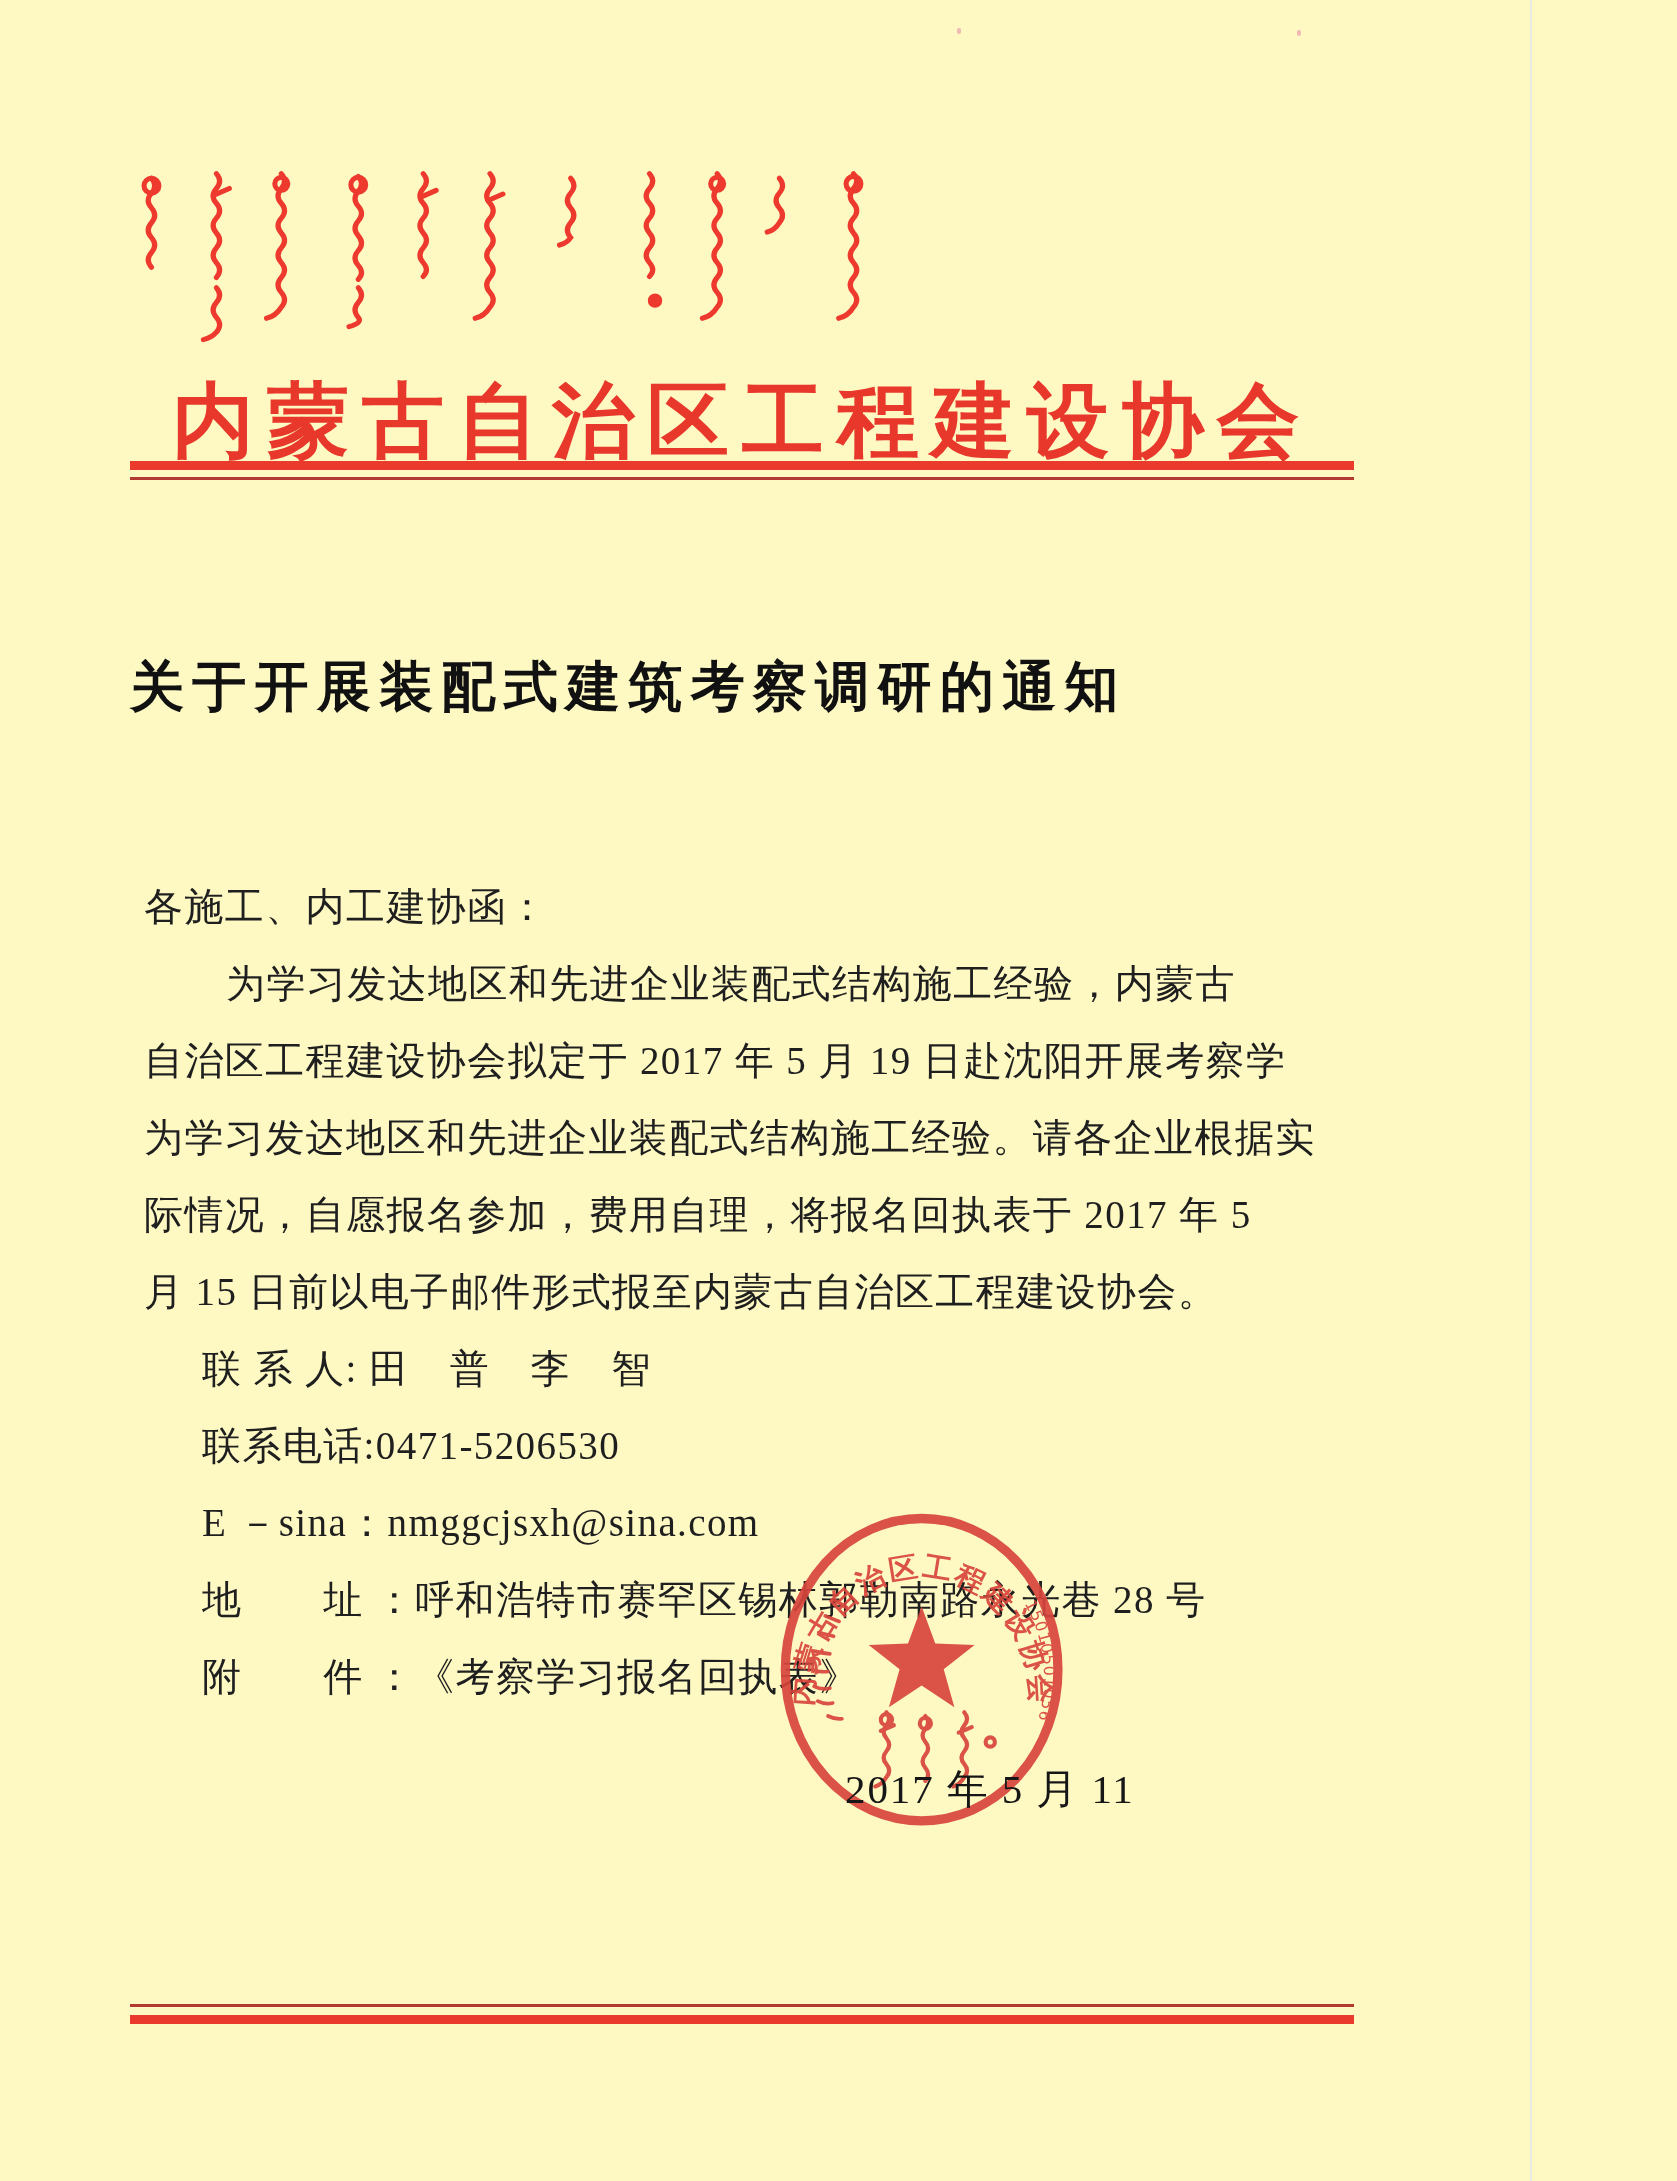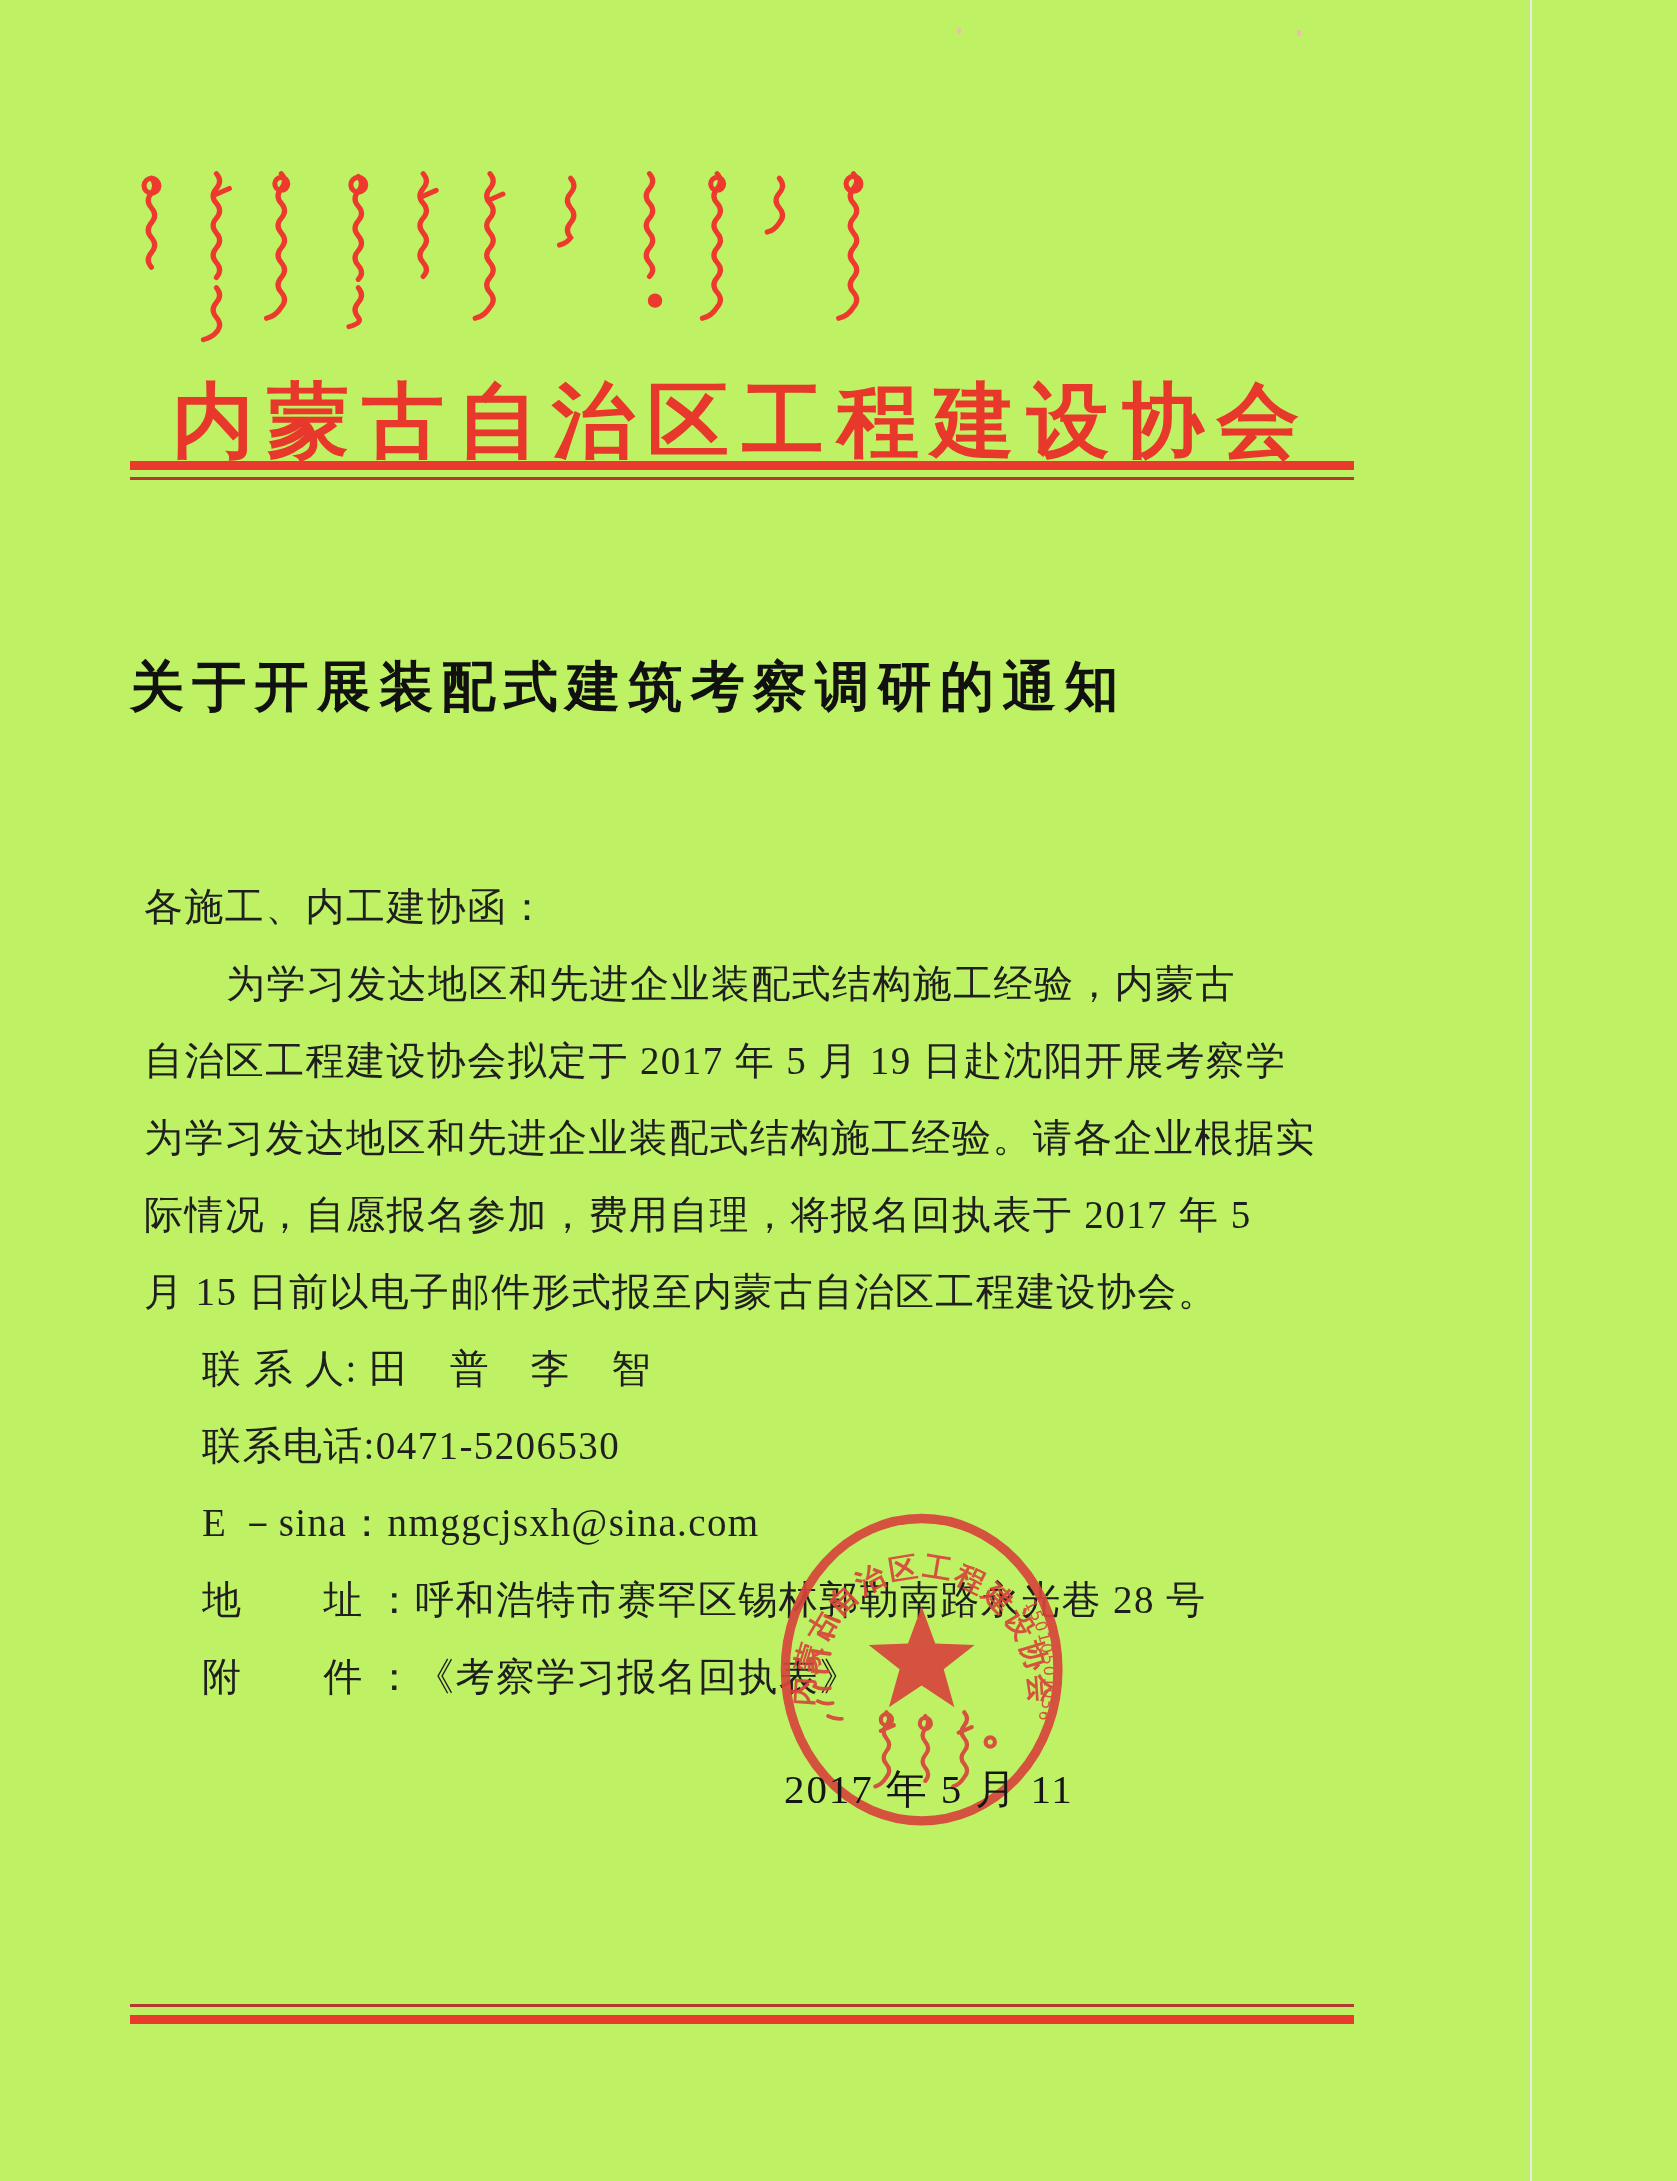--- a/index.html
+++ b/index.html
@@ -1,19 +1,19 @@
 <!DOCTYPE html>
 <html style="font-size:15px"><head>
 <meta charset="utf-8">
 <style>
   html,body{margin:0;padding:0;background:#9a9a9a;}
   .page{
     position:relative;
     width:1677px;height:2182px;
-    background:#bef264;
+    background:#fef9c3;
     overflow:hidden;
     font-family:"Liberation Serif","DejaVu Serif",serif;
     color:#1c1c1c;
   }
   .abs{position:absolute;}
   
   .org-name{
     left:130px;top:367px;width:1224px;
     text-align:center;
     font-size:82px;font-weight:bold;
@@ -41,21 +41,21 @@
     font-size:39px;line-height:77px;
     letter-spacing:1.4px;
     color:#1f1f1f;
   }
   .body-block div{white-space:nowrap;}
   .indent-para{text-indent:82px;}
   .indent-contact{text-indent:58px;}
   
   .stamp{left:777px;top:1510px;width:293px;height:323px;z-index:3;opacity:0.92;}
   .date-line{
-    left:784px;top:1762px;
+    left:845px;top:1762px;
     font-size:41px;letter-spacing:1.9px;
     color:#161616;z-index:4;white-space:nowrap;
   }
   
   .scan-edge{left:1530px;top:0;width:1.9px;height:2182px;background:#e9e9e6;}
   .speck{width:3.7px;height:5.6px;background:#f0b9b4;border-radius:1.9px;}
 </style>
 </head>
 <body>
 

